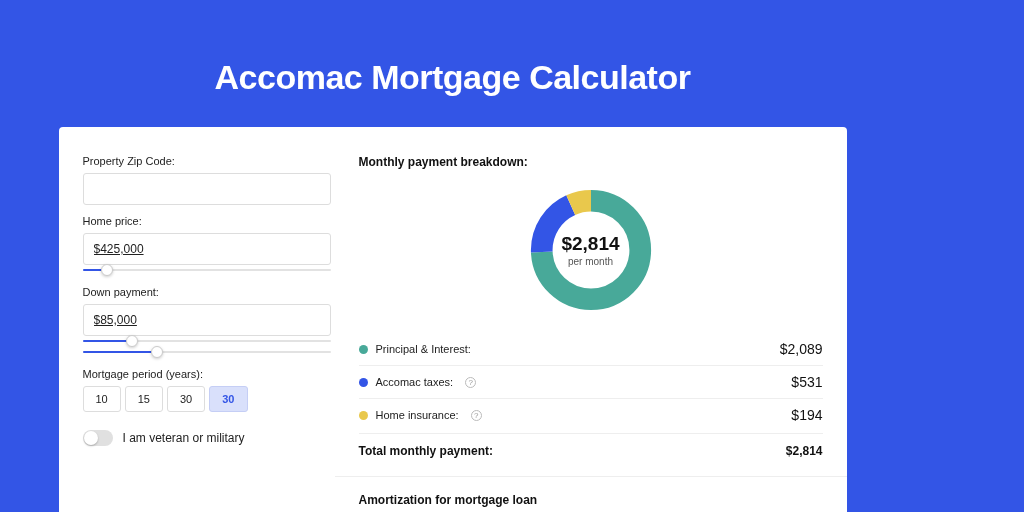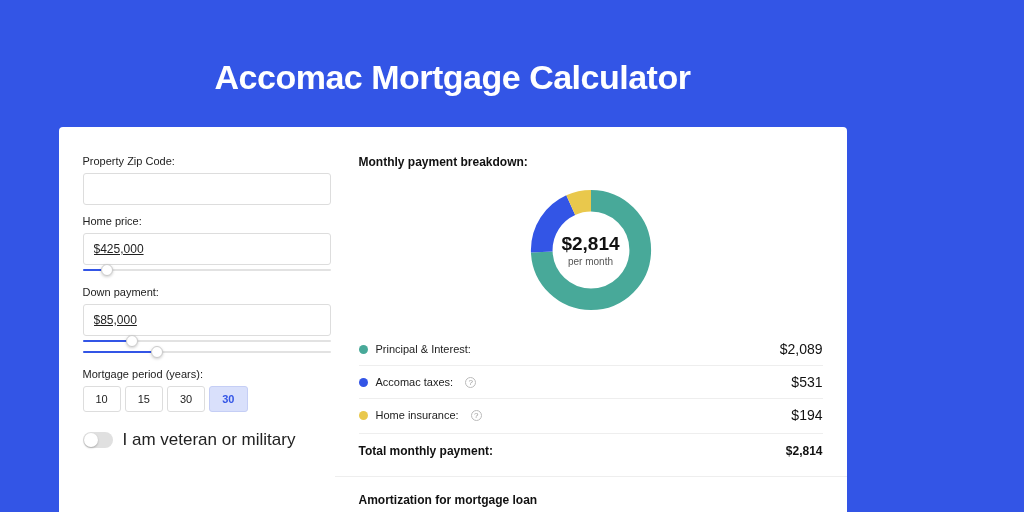--- a/index.html
+++ b/index.html
@@ -136,21 +136,21 @@
     position: absolute;
     left: 1px;
     top: 1px;
     width: 14px;
     height: 14px;
     background: #fff;
     border-radius: 50%;
     box-shadow: 0 1px 2px rgba(0,0,0,0.25);
   }
   .switch-label {
-    font-size: 17px;
+    font-size: 12px;
     color: #222;
   }
   .breakdown-title {
     font-size: 12px;
     font-weight: 700;
     color: #111;
     margin-bottom: 10px;
   }
   .donut-area {
     display: flex;

